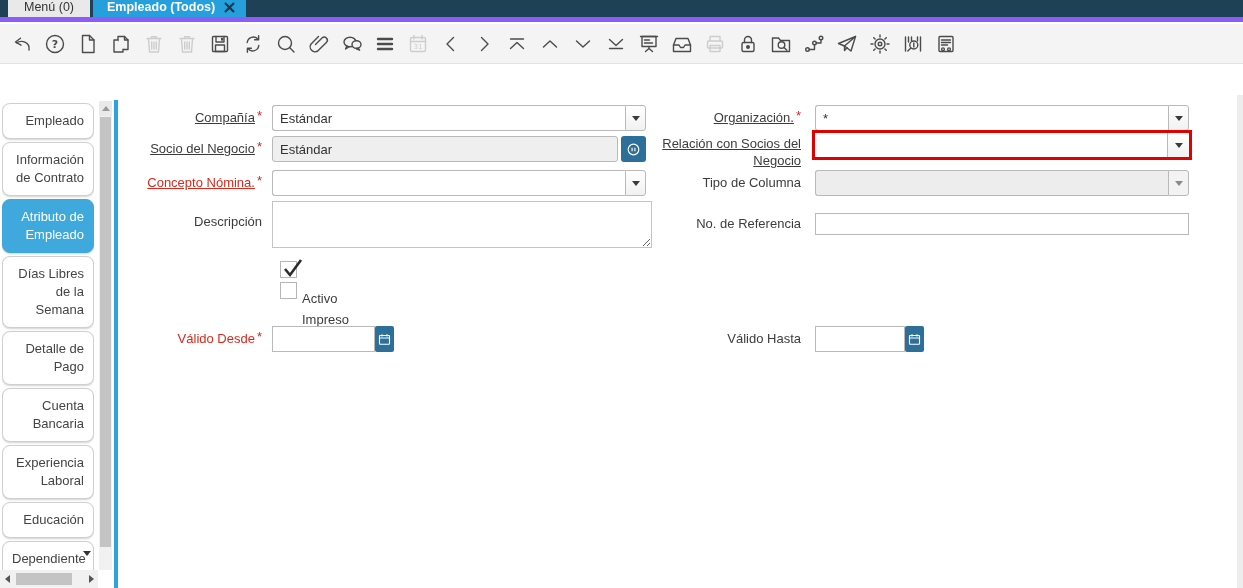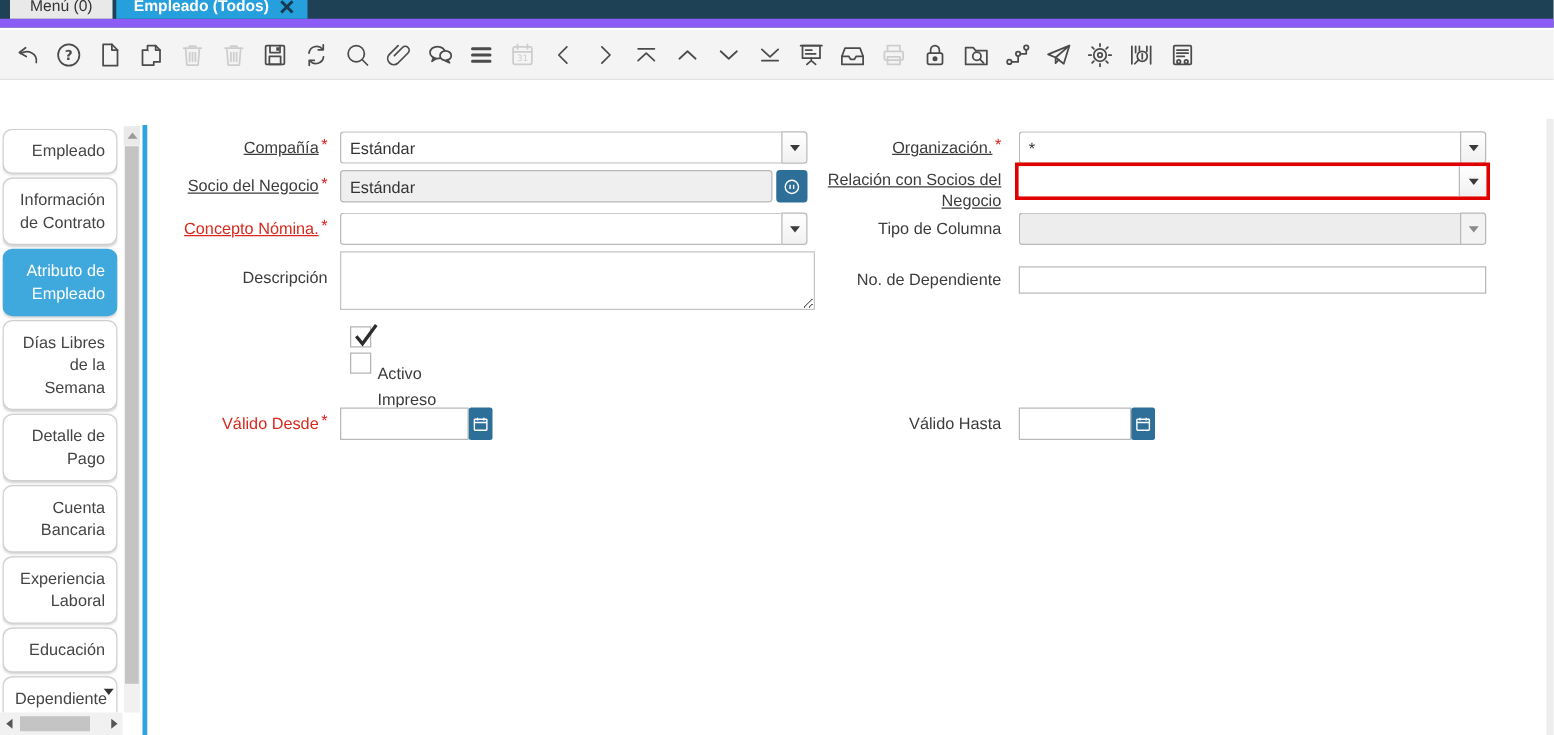--- a/index.html
+++ b/index.html
@@ -10,21 +10,21 @@
     font-family: "Liberation Sans", "DejaVu Sans", sans-serif;
     background: #ffffff;
     font-size: 13px;
     color: #3c3c3c;
   }
 
   
   .tabbar {
     position: absolute; top: 0; left: 0; right: 0; height: 22px;
     background: #1e4156;
-    border-bottom: 7px solid #8b5cf6;
+    border-bottom: 5px solid #8b5cf6;
     display: flex; align-items: flex-end; padding-left: 8px;
   }
   .tab {
     height: 20px; display: flex; align-items: center; gap: 7px;
     padding: 0 16px; margin-right: 3px;
     font-size: 12.5px; color: #333; background: #e9e9e9;
     border-radius: 3px 3px 0 0; cursor: default; white-space: nowrap;
   }
   .tab.selected { background: #26a0dc; color: #fff; font-weight: bold; padding: 0 9px 0 14px; }
   .tab .closex { width: 15px; height: 15px; display: inline-flex; }
@@ -458,21 +458,21 @@
         <i class="arr"></i>
       </span>
   </div>
 
   <div class="lab col1" style="top:145px">
     <span>Descripción</span>
   </div>
   <textarea class="descbox" style=""></textarea>
 
   <div class="lab col2" style="top:147px">
-    <span>No. de Dependiente</span>
+    <span>No. de Referencia</span>
   </div>
   <input class="txtfield" style="left: 697px; top: 149px; width: 374px; height: 22px; border-radius: 0px;" value="">
 
   <div class="checkrow" style="left:162px;top:197px">
     <span class="checkbox checked">
       <svg viewBox="0 0 22 22">
           <path d="M4 12l5 6L20 3"></path>
         </svg>
     </span>
     <span class="checklabel">Activo</span>

